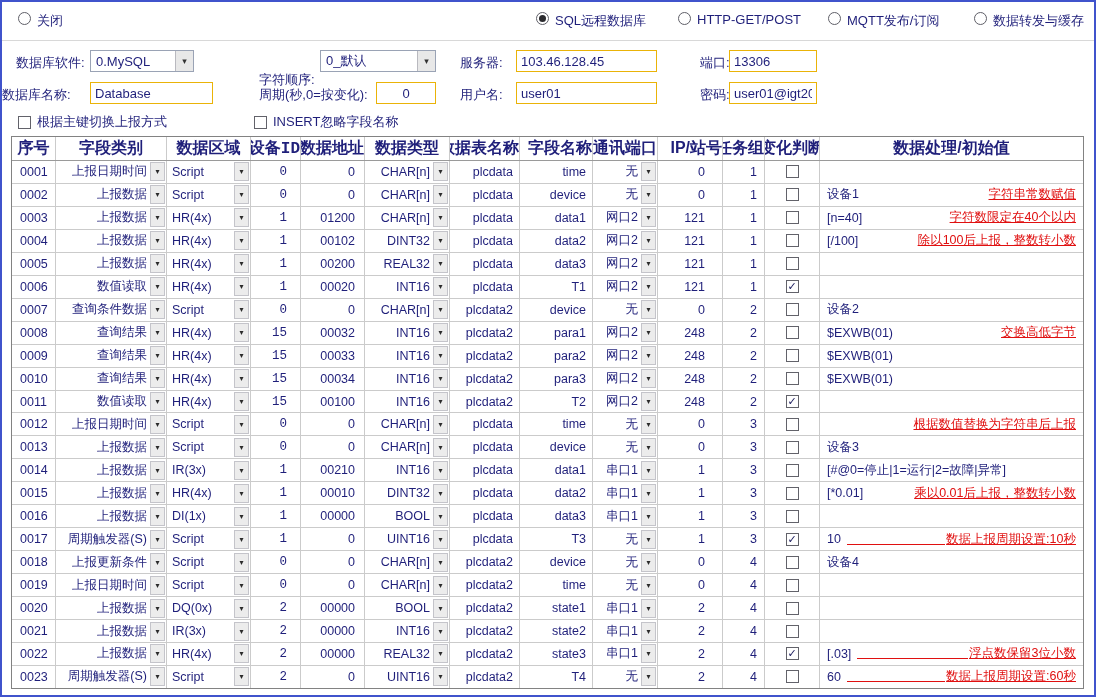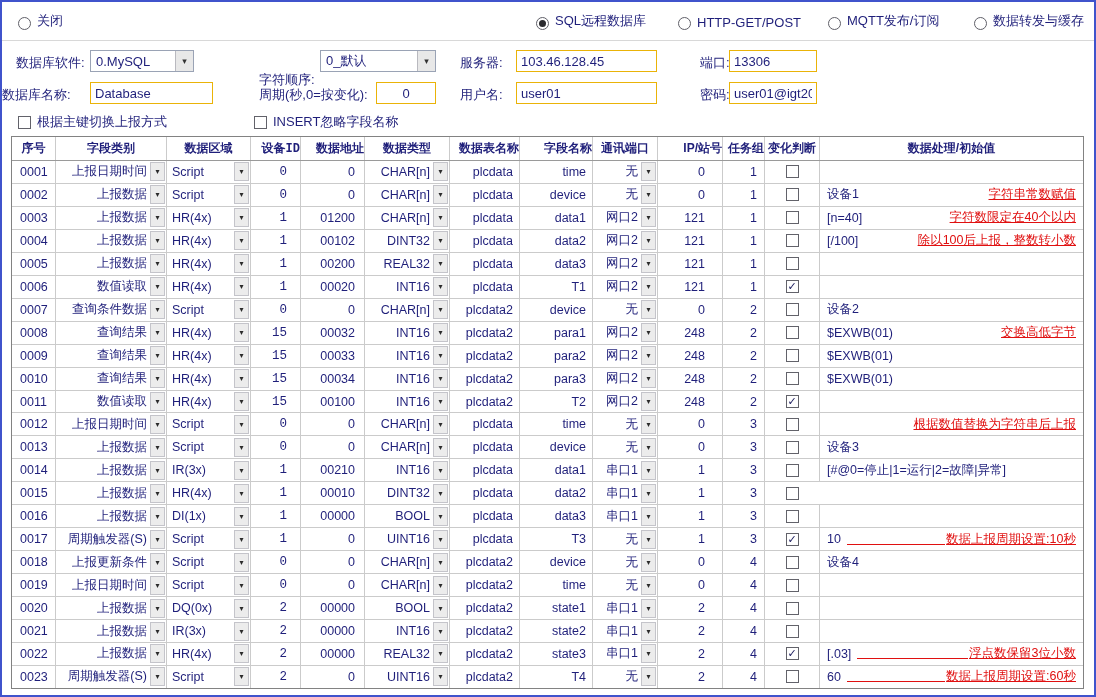--- a/index.html
+++ b/index.html
@@ -8,21 +8,21 @@
     --win-border:#4053cc;
     --grid:#cbcbcb;
   }
   html,body{margin:0;padding:0;background:#fff;}
   body{width:1096px;height:697px;font-family:"Liberation Sans","DejaVu Sans",sans-serif;color:var(--navy);}
   .window{position:relative;width:1092px;height:693px;border:2px solid var(--win-border);background:#fff;box-sizing:content-box;overflow:hidden;}
 
   
   .mode-strip{position:absolute;left:0;top:0;width:100%;height:38px;}
   .strip-line{position:absolute;left:0;top:38px;width:100%;border-top:1px solid #d8d8d8;}
-  .radio-item{position:absolute;top:10px;height:18px;display:flex;align-items:flex-end;cursor:default;}
+  .radio-item{position:absolute;top:10px;height:18px;display:flex;align-items:flex-start;cursor:default;}
   .radio-circle{width:13px;height:13px;border:1px solid #5f5f68;border-radius:50%;background:#fff;display:inline-flex;align-items:center;justify-content:center;box-sizing:border-box;}
   .radio-dot{width:7px;height:7px;border-radius:50%;background:#2a2a2e;}
   .radio-label{margin-left:6px;font-size:13px;}
 
   
   .lbl{position:absolute;font-size:13px;white-space:nowrap;}
   .inp{position:absolute;height:22px;border:1px solid #eab308;font-size:13px;color:var(--navy);padding:0 4px;box-sizing:border-box;font-family:inherit;background:#fff;}
   .inp.center{text-align:center;}
   .combo{position:absolute;height:22px;border:1px solid #9aa3b5;background:#fff;display:flex;align-items:center;box-sizing:border-box;}
   .combo-text{flex:1;font-size:13px;padding:0 5px;white-space:nowrap;overflow:hidden;}
@@ -30,21 +30,21 @@
   .chk-row{position:absolute;height:16px;display:flex;align-items:center;}
   .cbox{width:13px;height:13px;border:1px solid #62626a;background:#fff;box-sizing:border-box;display:inline-flex;align-items:center;justify-content:center;}
   .chk-label{margin-left:6px;font-size:13px;white-space:nowrap;}
 
   
   .table{position:absolute;left:9px;top:134px;width:1073px;height:553px;border:1px solid #828282;box-sizing:border-box;display:flex;flex-direction:column;background:#fff;}
   .t-head{display:flex;height:24px;border-bottom:1px solid #9a9a9a;box-sizing:border-box;}
   .t-body{flex:1;display:flex;flex-direction:column;}
   .t-row{display:flex;flex:1;border-bottom:1px solid var(--grid);box-sizing:border-box;min-height:0;}
   .t-row:last-child{border-bottom:none;}
-  .th{display:flex;align-items:center;justify-content:center;border-right:1px solid var(--grid);font-size:12px;font-weight:700;box-sizing:border-box;white-space:nowrap;overflow:hidden;text-align:center;}
+  .th{display:flex;align-items:center;justify-content:center;border-right:1px solid var(--grid);font-size:16px;font-weight:700;box-sizing:border-box;white-space:nowrap;overflow:hidden;text-align:center;}
   .th:last-child{border-right:none;}
   .td{display:flex;align-items:center;border-right:1px solid var(--grid);font-size:12.5px;box-sizing:border-box;white-space:nowrap;overflow:hidden;min-width:0;}
   .td:last-child{border-right:none;}
   .c0{width:44px;}.c1{width:111px;}.c2{width:84px;}.c3{width:50px;}.c4{width:64px;}
   .c5{width:85px;}.c6{width:70px;}.c7{width:73px;}.c8{width:65px;}.c9{width:65px;}
   .c10{width:42px;}.c11{width:55px;}.c12{flex:1;}
   .c0 .ctext{padding-left:8px;}
   .c1 .ctext{margin-left:auto;padding-right:3px;}
   .c2 .ctext{flex:1;padding-left:5px;}
   .c3{justify-content:flex-end;font-family:Liberation Mono, monospace;} .c3 .ctext{padding-right:13px;}
@@ -810,20 +810,24 @@
           </div>
           <div class="td c9">
             <span class="ctext">1</span>
           </div>
           <div class="td c10">
             <span class="ctext">3</span>
           </div>
           <div class="td c11">
             <span class="cb"></span>
           </div>
+          <div class="td c12">
+            <span class="vtext">[*0.01]</span>
+            <span class="note push">乘以0.01后上报，整数转小数</span>
+          </div>
         </div>
         <div class="t-row">
           <div class="td c0">
             <span class="ctext">0016</span>
           </div>
           <div class="td c1">
             <span class="ctext">上报数据</span>
             <span class="dd">▾</span>
           </div>
           <div class="td c2">

